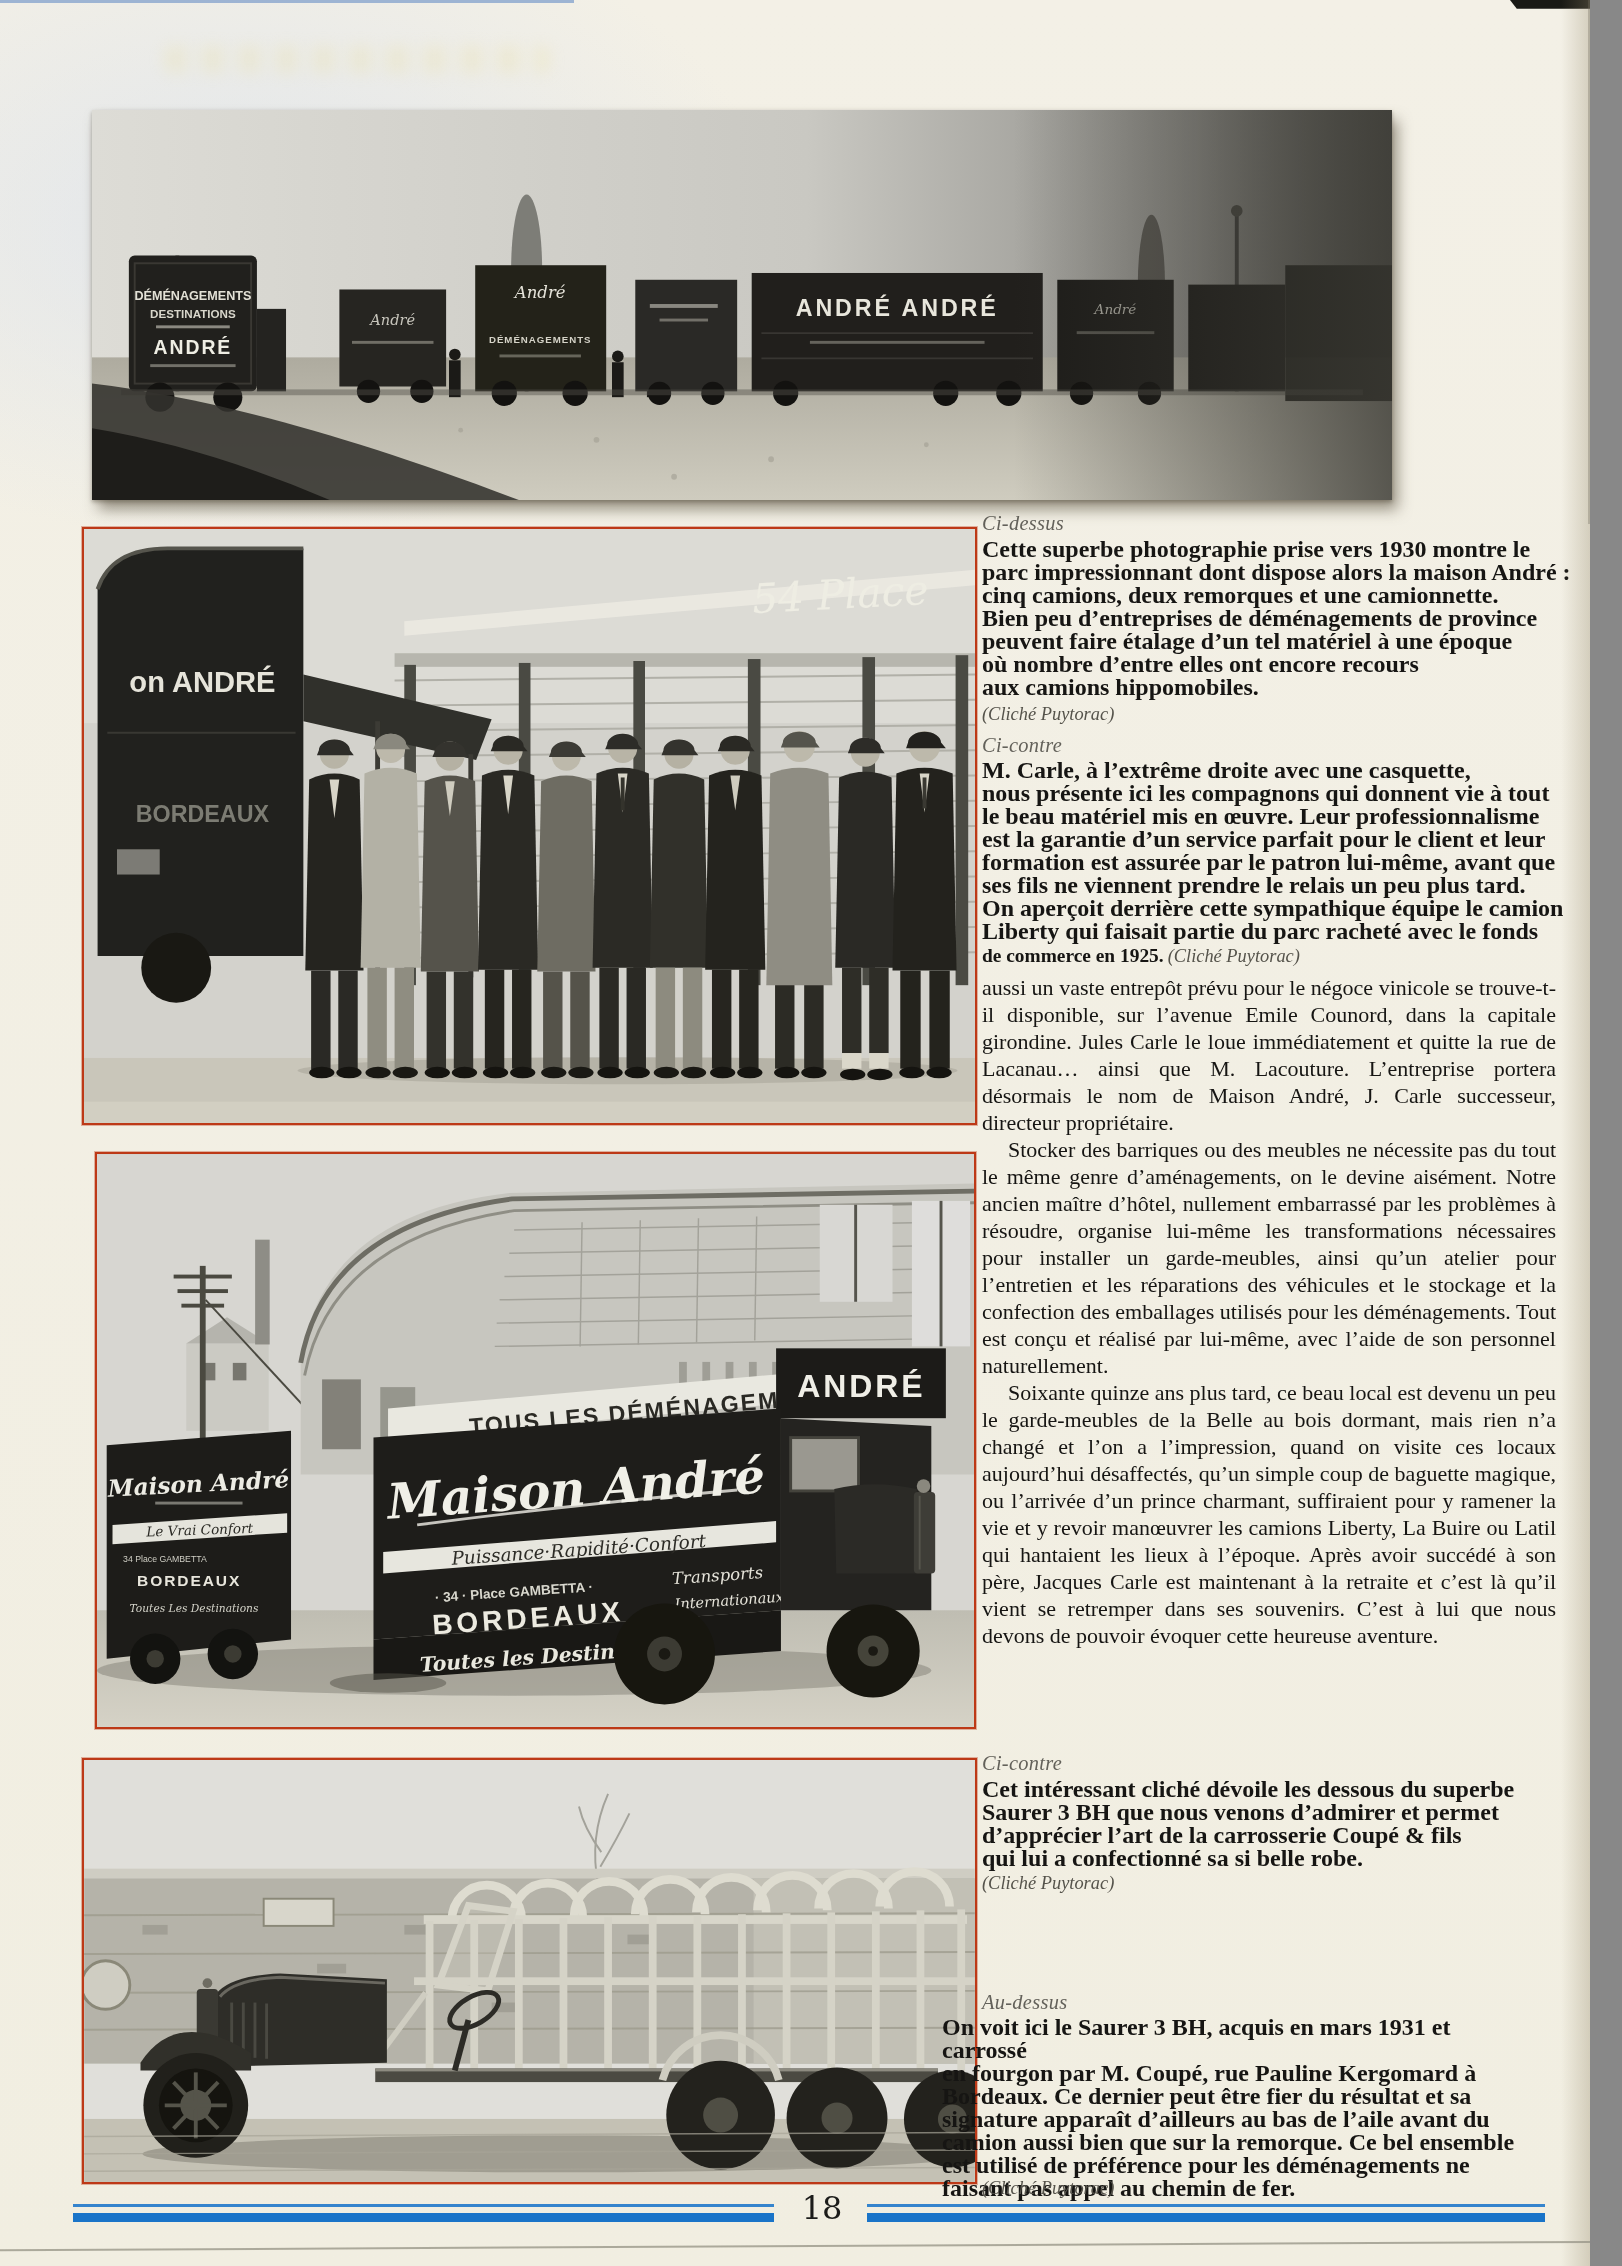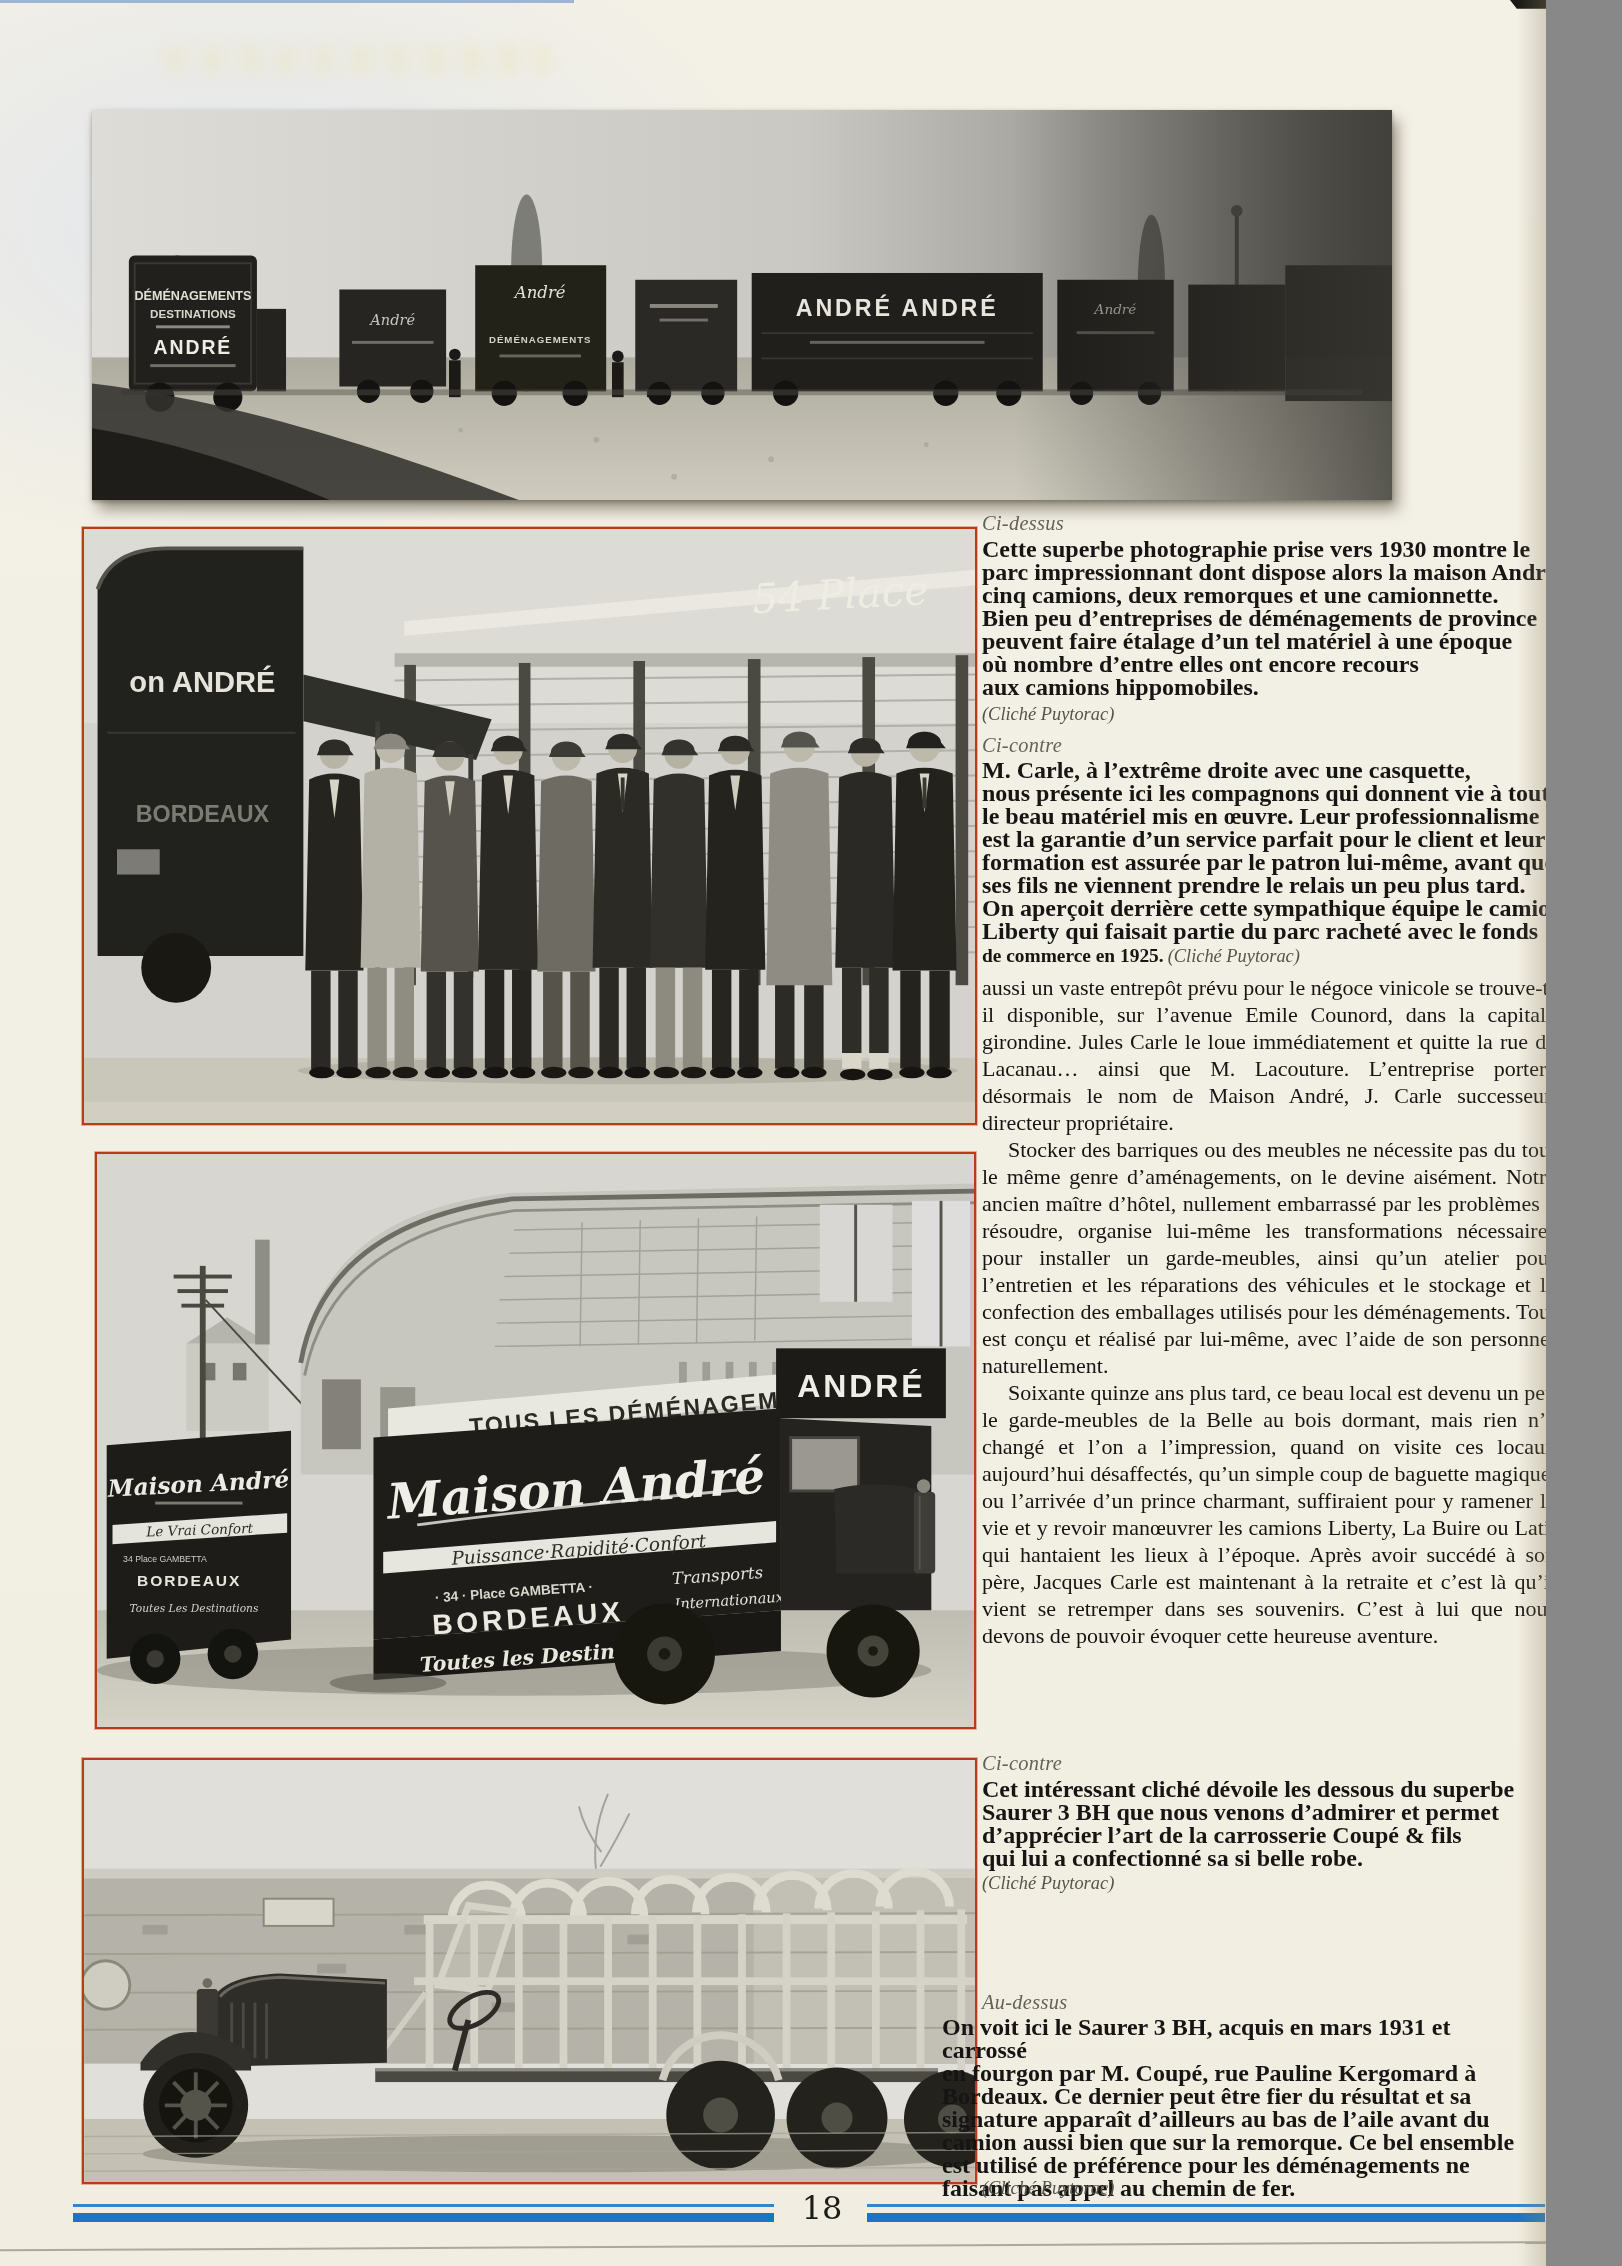--- a/index.html
+++ b/index.html
@@ -1,20 +1,20 @@
 <!DOCTYPE html>
 <html><head>
 <meta charset="utf-8">
 <style>
   html,body{margin:0;padding:0;background:#888;}
   .page{position:relative;width:1546px;height:2267px;overflow:hidden;
     background:
       radial-gradient(ellipse 737px 446px at 243px 223px, rgba(214,223,239,.6), rgba(214,223,239,0) 72%),
       linear-gradient(#f3f0e6, #f1eee1);
-    font-family:"Liberation Serif", serif; color:#161513;}
+    font-family:"Liberation Serif", serif; color:#161513;padding-left:44px;}
   .abs{position:absolute;}
   
   .photo{position:absolute;overflow:hidden;background:#cfcec8;}
   .photo svg{display:block;}
   .scanphoto{box-shadow:5.8px 9.7px 13.6px rgba(76,68,50,.55), 0 1.9px 3.9px rgba(76,68,50,.4);}
   .framed{border:2.9px solid #bd3917;box-shadow:0 0 0 1px rgba(189,57,23,.35);}
   
   .cap-label{font-style:italic;font-size:20.4px;color:#63615a;letter-spacing:0.3px;}
   .cap-text{font-weight:bold;font-size:24px;line-height:23px;white-space:pre-line;width:594px;}
   .cap-credit{font-style:italic;font-size:18.4px;color:#55534b;}

